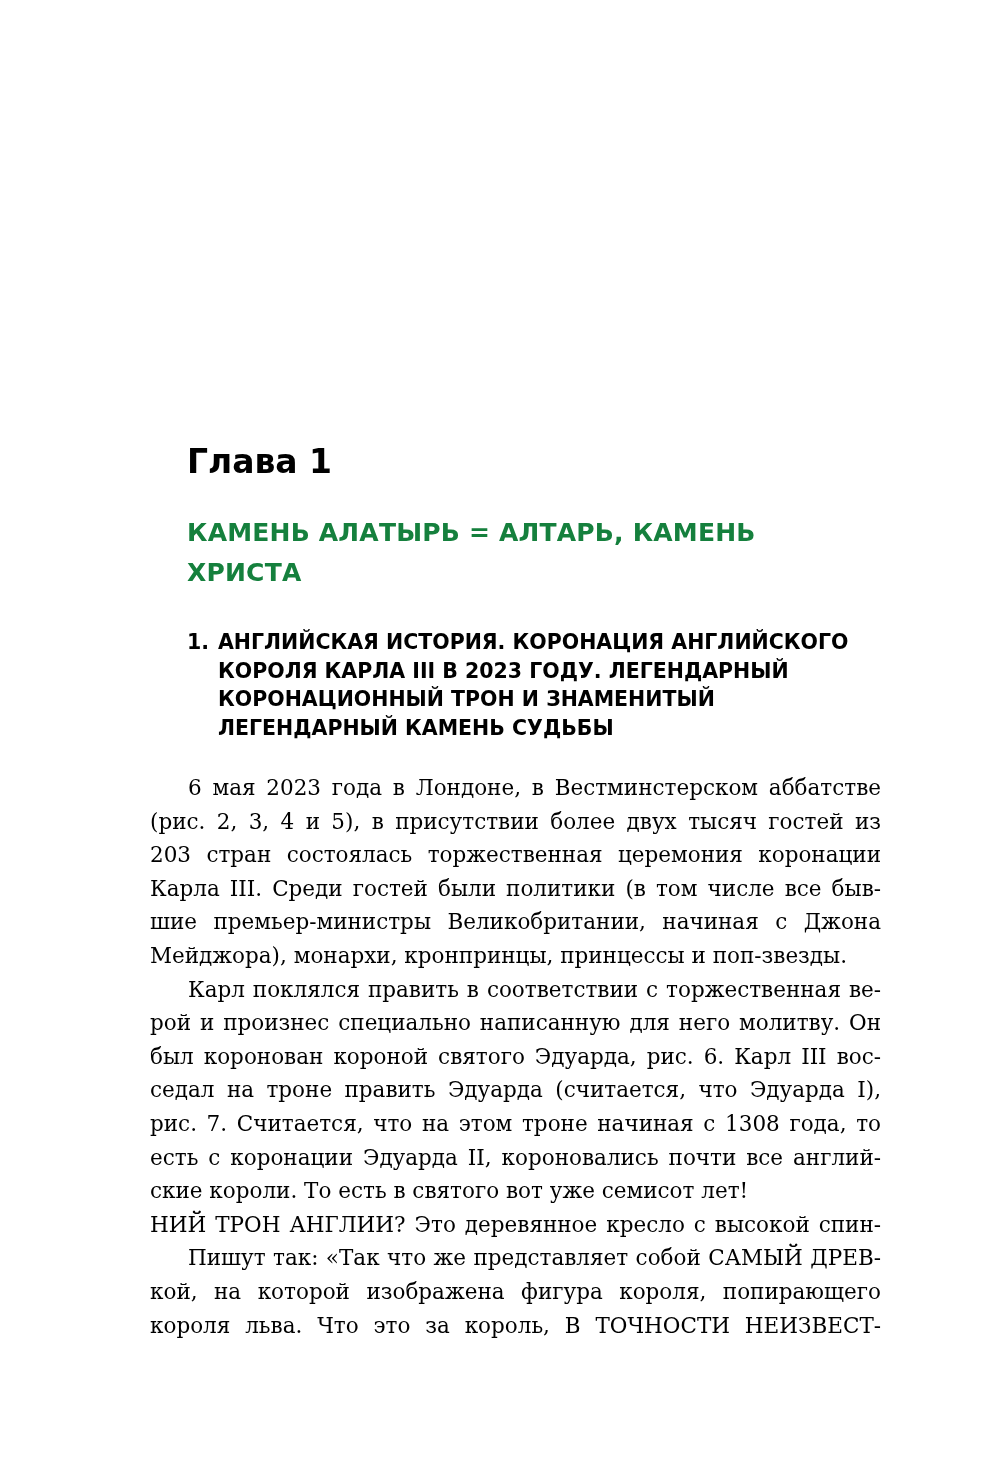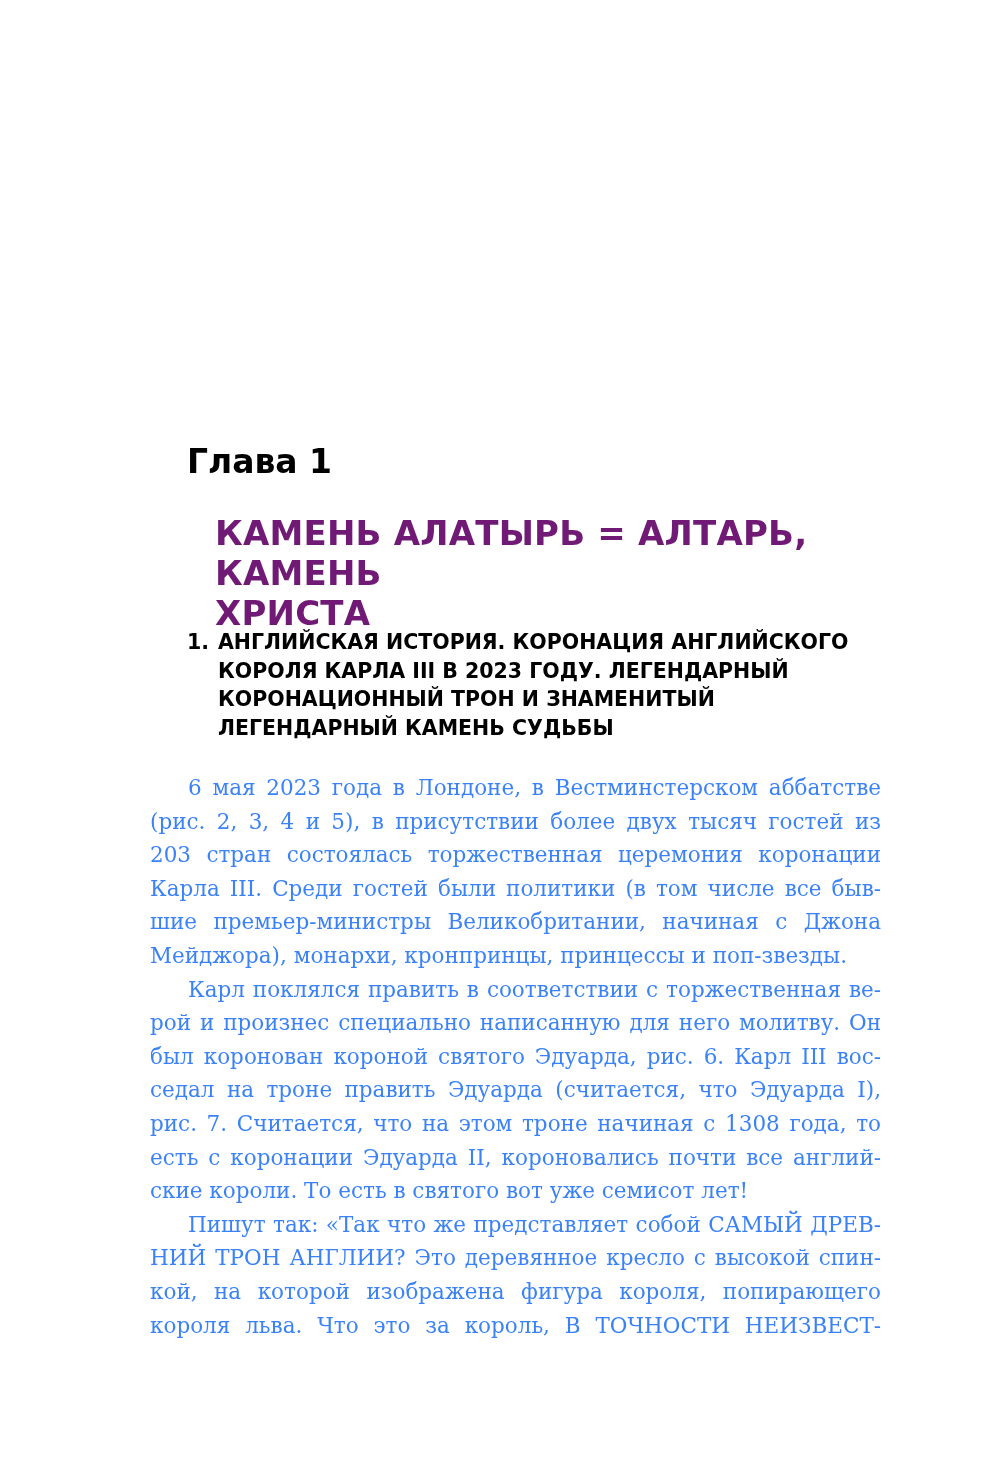--- a/index.html
+++ b/index.html
@@ -25,25 +25,24 @@
     font-size: 33px;
     color: #000000;
   }
   .main-title {
     position: absolute;
     top: 513px;
     left: 187px;
     width: 700px;
     font-family: "DejaVu Sans", "Liberation Sans", sans-serif;
     font-weight: bold;
-    font-size: 34px;
+    font-size: 25px;
     line-height: 40px;
     letter-spacing: 0.2px;
-    color: #701a75;
-    margin-left: 28px;
+    color: #15803d;
   }
   .section-heading {
     position: absolute;
     top: 628px;
     left: 187px;
     width: 700px;
     display: flex;
     font-family: "DejaVu Sans", "Liberation Sans", sans-serif;
     font-weight: bold;
     font-size: 20.5px;
@@ -55,21 +54,21 @@
     width: 31px;
   }
   .sec-lines { flex: 1; }
   .body-text {
     position: absolute;
     top: 771px;
     left: 150px;
     width: 731px;
     font-size: 21.5px;
     line-height: 33.6px;
-    color: #3b82f6;
+    color: #000000;
   }
   .line { width: 100%; }
   .just {
     text-align: justify;
     text-align-last: justify;
   }
   .indent { text-indent: 38px; }
 </style>
 </head>
 <body>
@@ -108,21 +107,21 @@
       <div class="line just indent">Карл поклялся править в соответствии с торжественная ве-</div>
       <div class="line just">рой и произнес специально написанную для него молитву. Он</div>
       <div class="line just">был коронован короной святого Эдуарда, рис. 6. Карл III вос-</div>
       <div class="line just">седал на троне править Эдуарда (считается, что Эдуарда I),</div>
       <div class="line just">рис. 7. Считается, что на этом троне начиная с 1308 года, то</div>
       <div class="line just">есть с коронации Эдуарда II, короновались почти все англий-</div>
       <div class="line">ские короли. То есть в святого вот уже семисот лет!</div>
     </div>
 
     <div>
+      <div class="line just">НИЙ ТРОН АНГЛИИ? Это деревянное кресло с высокой спин-</div>
       <div class="line just indent">Пишут так: «Так что же представляет собой САМЫЙ ДРЕВ-</div>
-      <div class="line just">НИЙ ТРОН АНГЛИИ? Это деревянное кресло с высокой спин-</div>
       <div class="line just">кой, на которой изображена фигура короля, попирающего</div>
       <div class="line just">короля льва. Что это за король, В ТОЧНОСТИ НЕИЗВЕСТ-</div>
     </div>
 
   </div>
 
 </div>
 
 </body></html>

